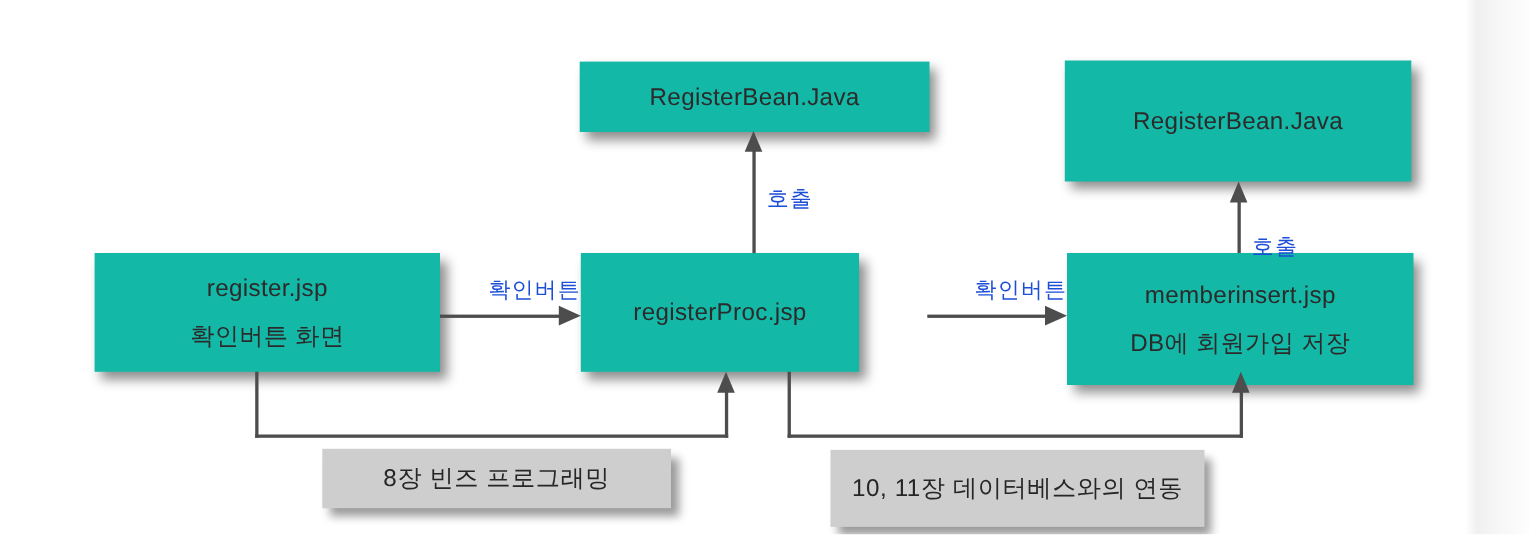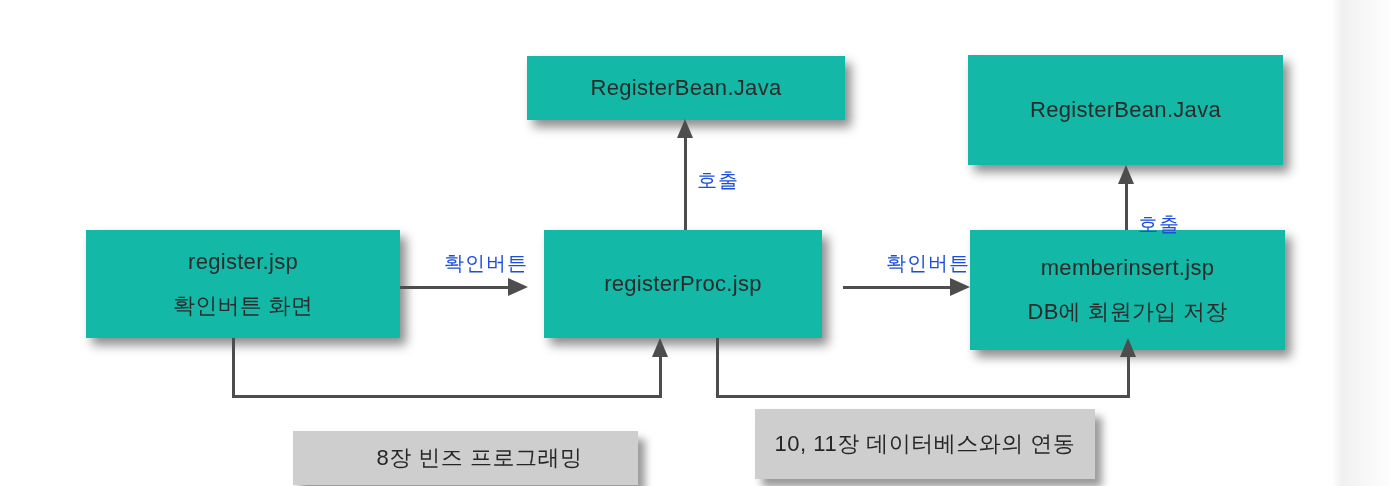--- a/index.html
+++ b/index.html
@@ -101,30 +101,30 @@
 
   <div class="box small-gap" style="left:968px; top:55px; width:315px; height:110px;">
     <span class="title">RegisterBean.Java</span>
   </div>
 
   <div class="box" style="left:86px; top:230px; width:314px; height:108px;">
     <span class="title">register.jsp</span>
     <span class="subtitle">확인버튼 화면</span>
   </div>
 
-  <div class="box" style="left:544px; top:230px; width:278px; height:108px;">
+  <div class="box" style="left:528px; top:230px; width:253px; height:108px;">
     <span class="title">registerProc.jsp</span>
   </div>
 
   <div class="box" style="left:970px; top:230px; width:315px; height:120px;">
     <span class="title">memberinsert.jsp</span>
     <span class="subtitle">DB에 회원가입 저장</span>
   </div>
 
-  <div class="label-box" style="left:293px; top:431px; width:317px; height:54px;padding-left:28px;">
+  <div class="label-box" style="left:293px; top:408px; width:317px; height:54px;">
     <span>8장 빈즈 프로그래밍</span>
   </div>
 
   <div class="label-box" style="left:755px; top:409px; width:340px; height:70px;">
     <span>10, 11장 데이터베스와의 연동</span>
   </div>
 
   <div>
     <div class="line" style="left:400px; top:286px; width:112px; height:3px;"></div>
     <div class="head-right" style="left:508px; top:278px;"></div>

